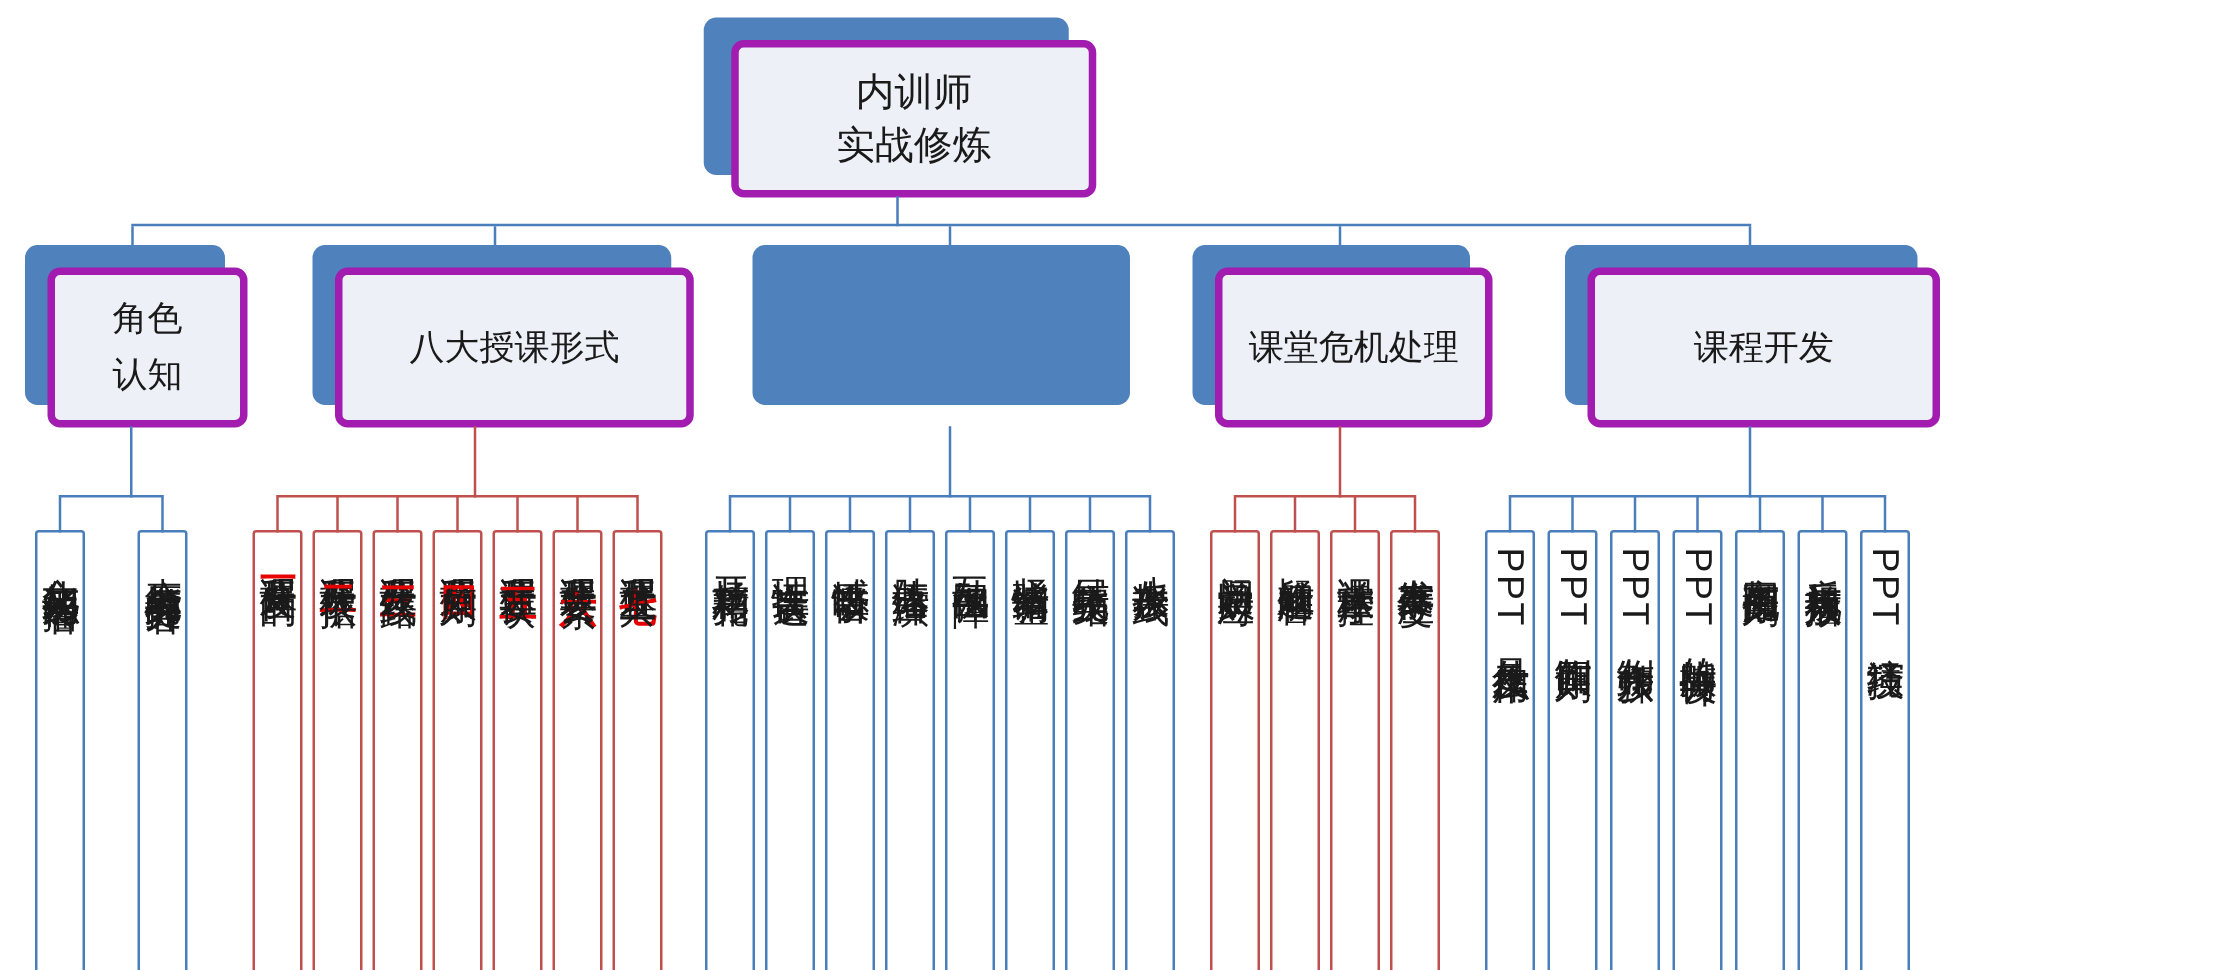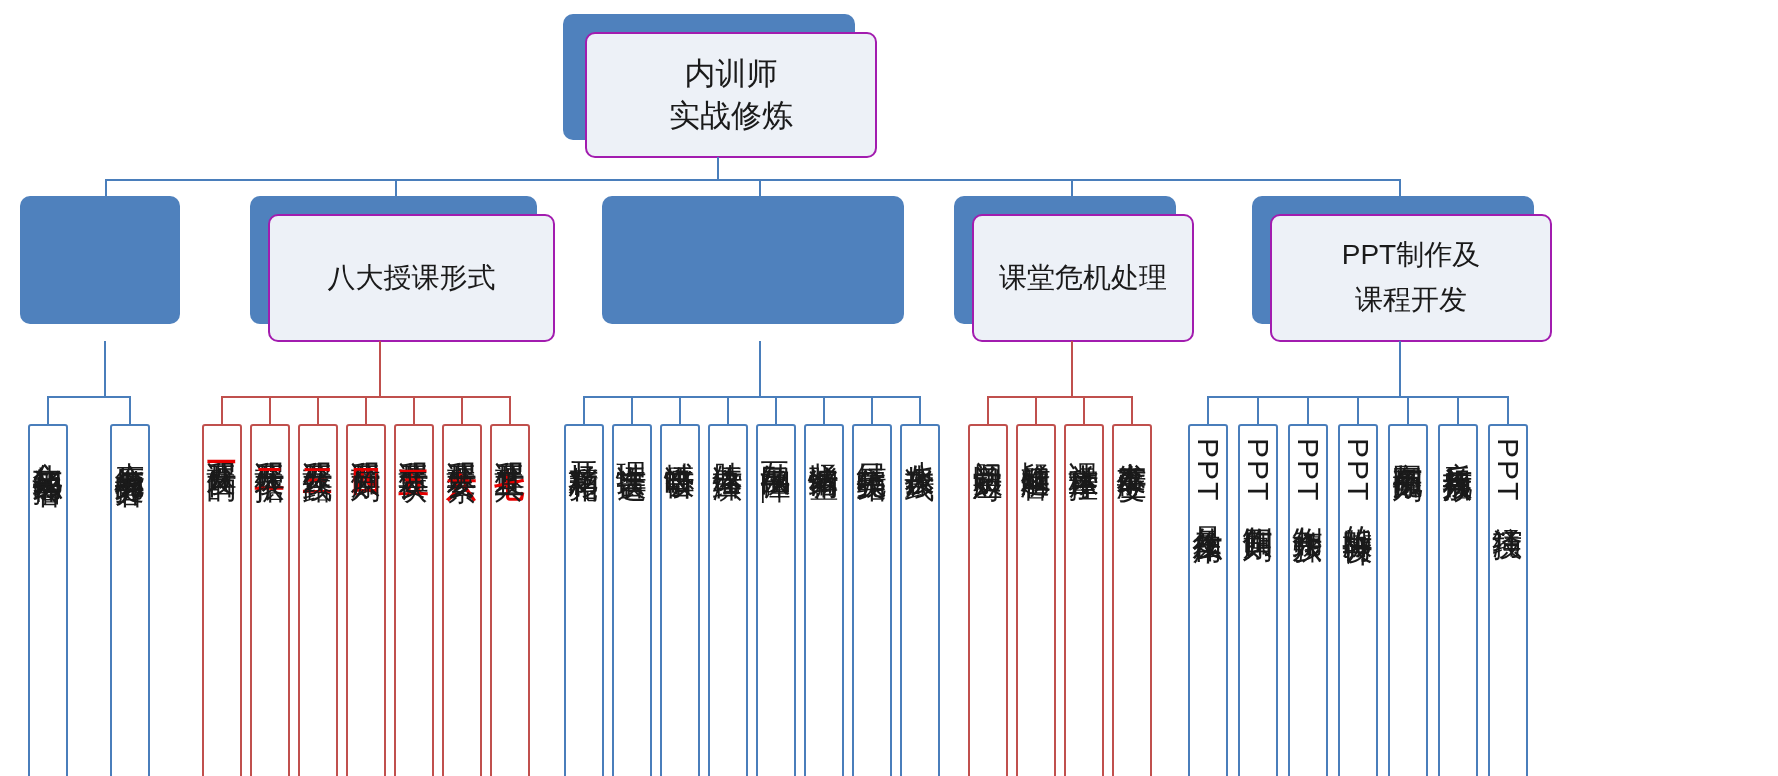--- a/index.html
+++ b/index.html
@@ -15,21 +15,21 @@
 
   
   .node-shadow {
     position: absolute;
     background: #4f81bd;
     border-radius: 10px;
   }
   .node {
     position: absolute;
     background: #edf1f7;
-    border: 2px solid #a21caf;
+    border: 6px solid #a21caf;
     border-radius: 10px;
     box-sizing: border-box;
     display: flex;
     flex-direction: column;
     align-items: center;
     justify-content: center;
     text-align: center;
   }
   .node.root .nline { font-size: 31px; line-height: 1.35; font-weight: 500; }
   .node.branch .nline { font-size: 28px; line-height: 1.6; font-weight: 500; }
@@ -102,36 +102,39 @@
 
   <div class="vline" style="left:717px;top:157px;height:24px"></div>
   <div class="hline" style="left:105px;top:179px;width:1296px"></div>
   <div class="vline" style="left:105px;top:181px;height:16px"></div>
   <div class="vline" style="left:395px;top:181px;height:16px"></div>
   <div class="vline" style="left:759px;top:181px;height:16px"></div>
   <div class="vline" style="left:1071px;top:181px;height:16px"></div>
   <div class="vline" style="left:1399px;top:181px;height:16px"></div>
 
   <div class="node-shadow" style="left:20px;top:196px;width:160px;height:128px"></div>
+  <div class="node branch" style="left:38px;top:214px;width:160px;height:128px">
+    <div class="nline">角色</div>
+    <div class="nline">认知</div>
+  </div>
 
   <div class="node-shadow" style="left:250px;top:196px;width:287px;height:128px"></div>
   <div class="node branch" style="left:268px;top:214px;width:287px;height:128px">
     <div class="nline">八大授课形式</div>
   </div>
 
   <div class="node-shadow" style="left:602px;top:196px;width:302px;height:128px"></div>
 
   <div class="node-shadow" style="left:954px;top:196px;width:222px;height:128px"></div>
   <div class="node branch" style="left:972px;top:214px;width:222px;height:128px">
     <div class="nline">课堂危机处理</div>
   </div>
 
   <div class="node-shadow" style="left:1252px;top:196px;width:282px;height:128px"></div>
   <div class="node branch" style="left:1270px;top:214px;width:282px;height:128px">
-    <div class="nline">PPT制作及</div>
     <div class="nline">课程开发</div>
   </div>
 
   <div class="vline" style="left:104px;top:341px;height:57px"></div>
   <div class="vline red" style="left:379px;top:341px;height:57px"></div>
   <div class="vline" style="left:759px;top:341px;height:57px"></div>
   <div class="vline red" style="left:1071px;top:341px;height:57px"></div>
   <div class="vline" style="left:1399px;top:341px;height:57px"></div>
 
   <div class="group blue" style="left:28px;gap:42px">

